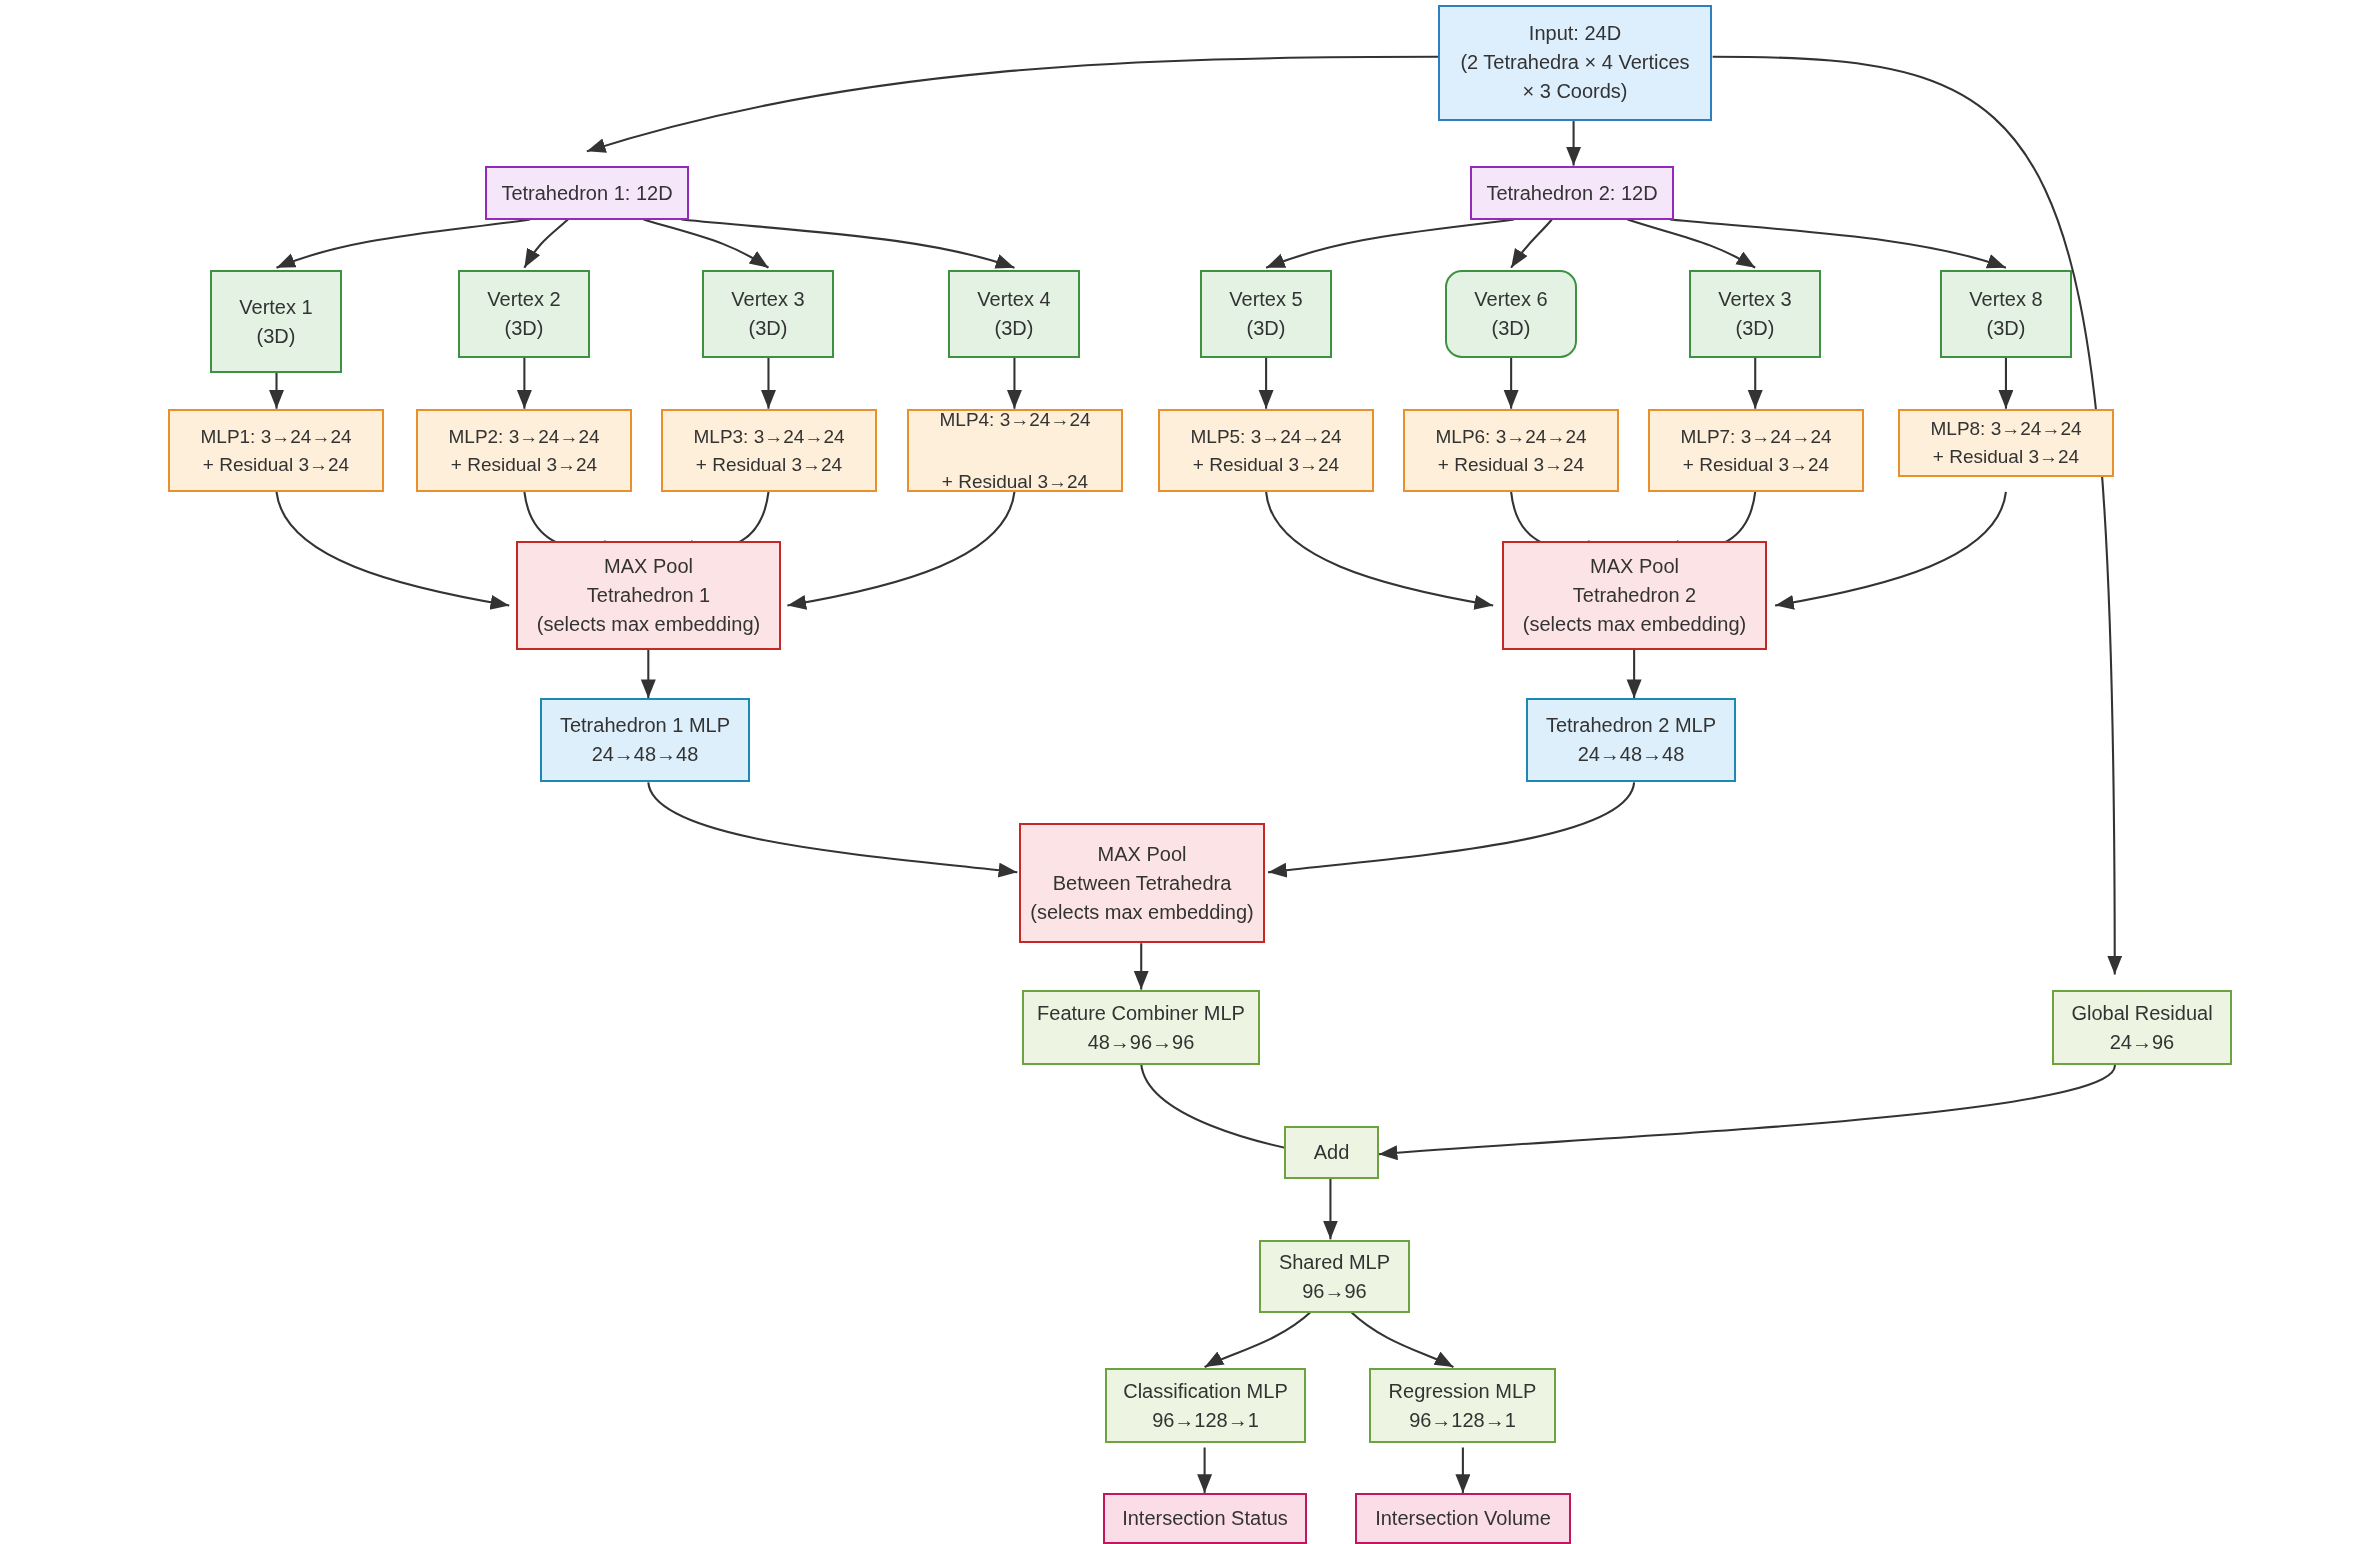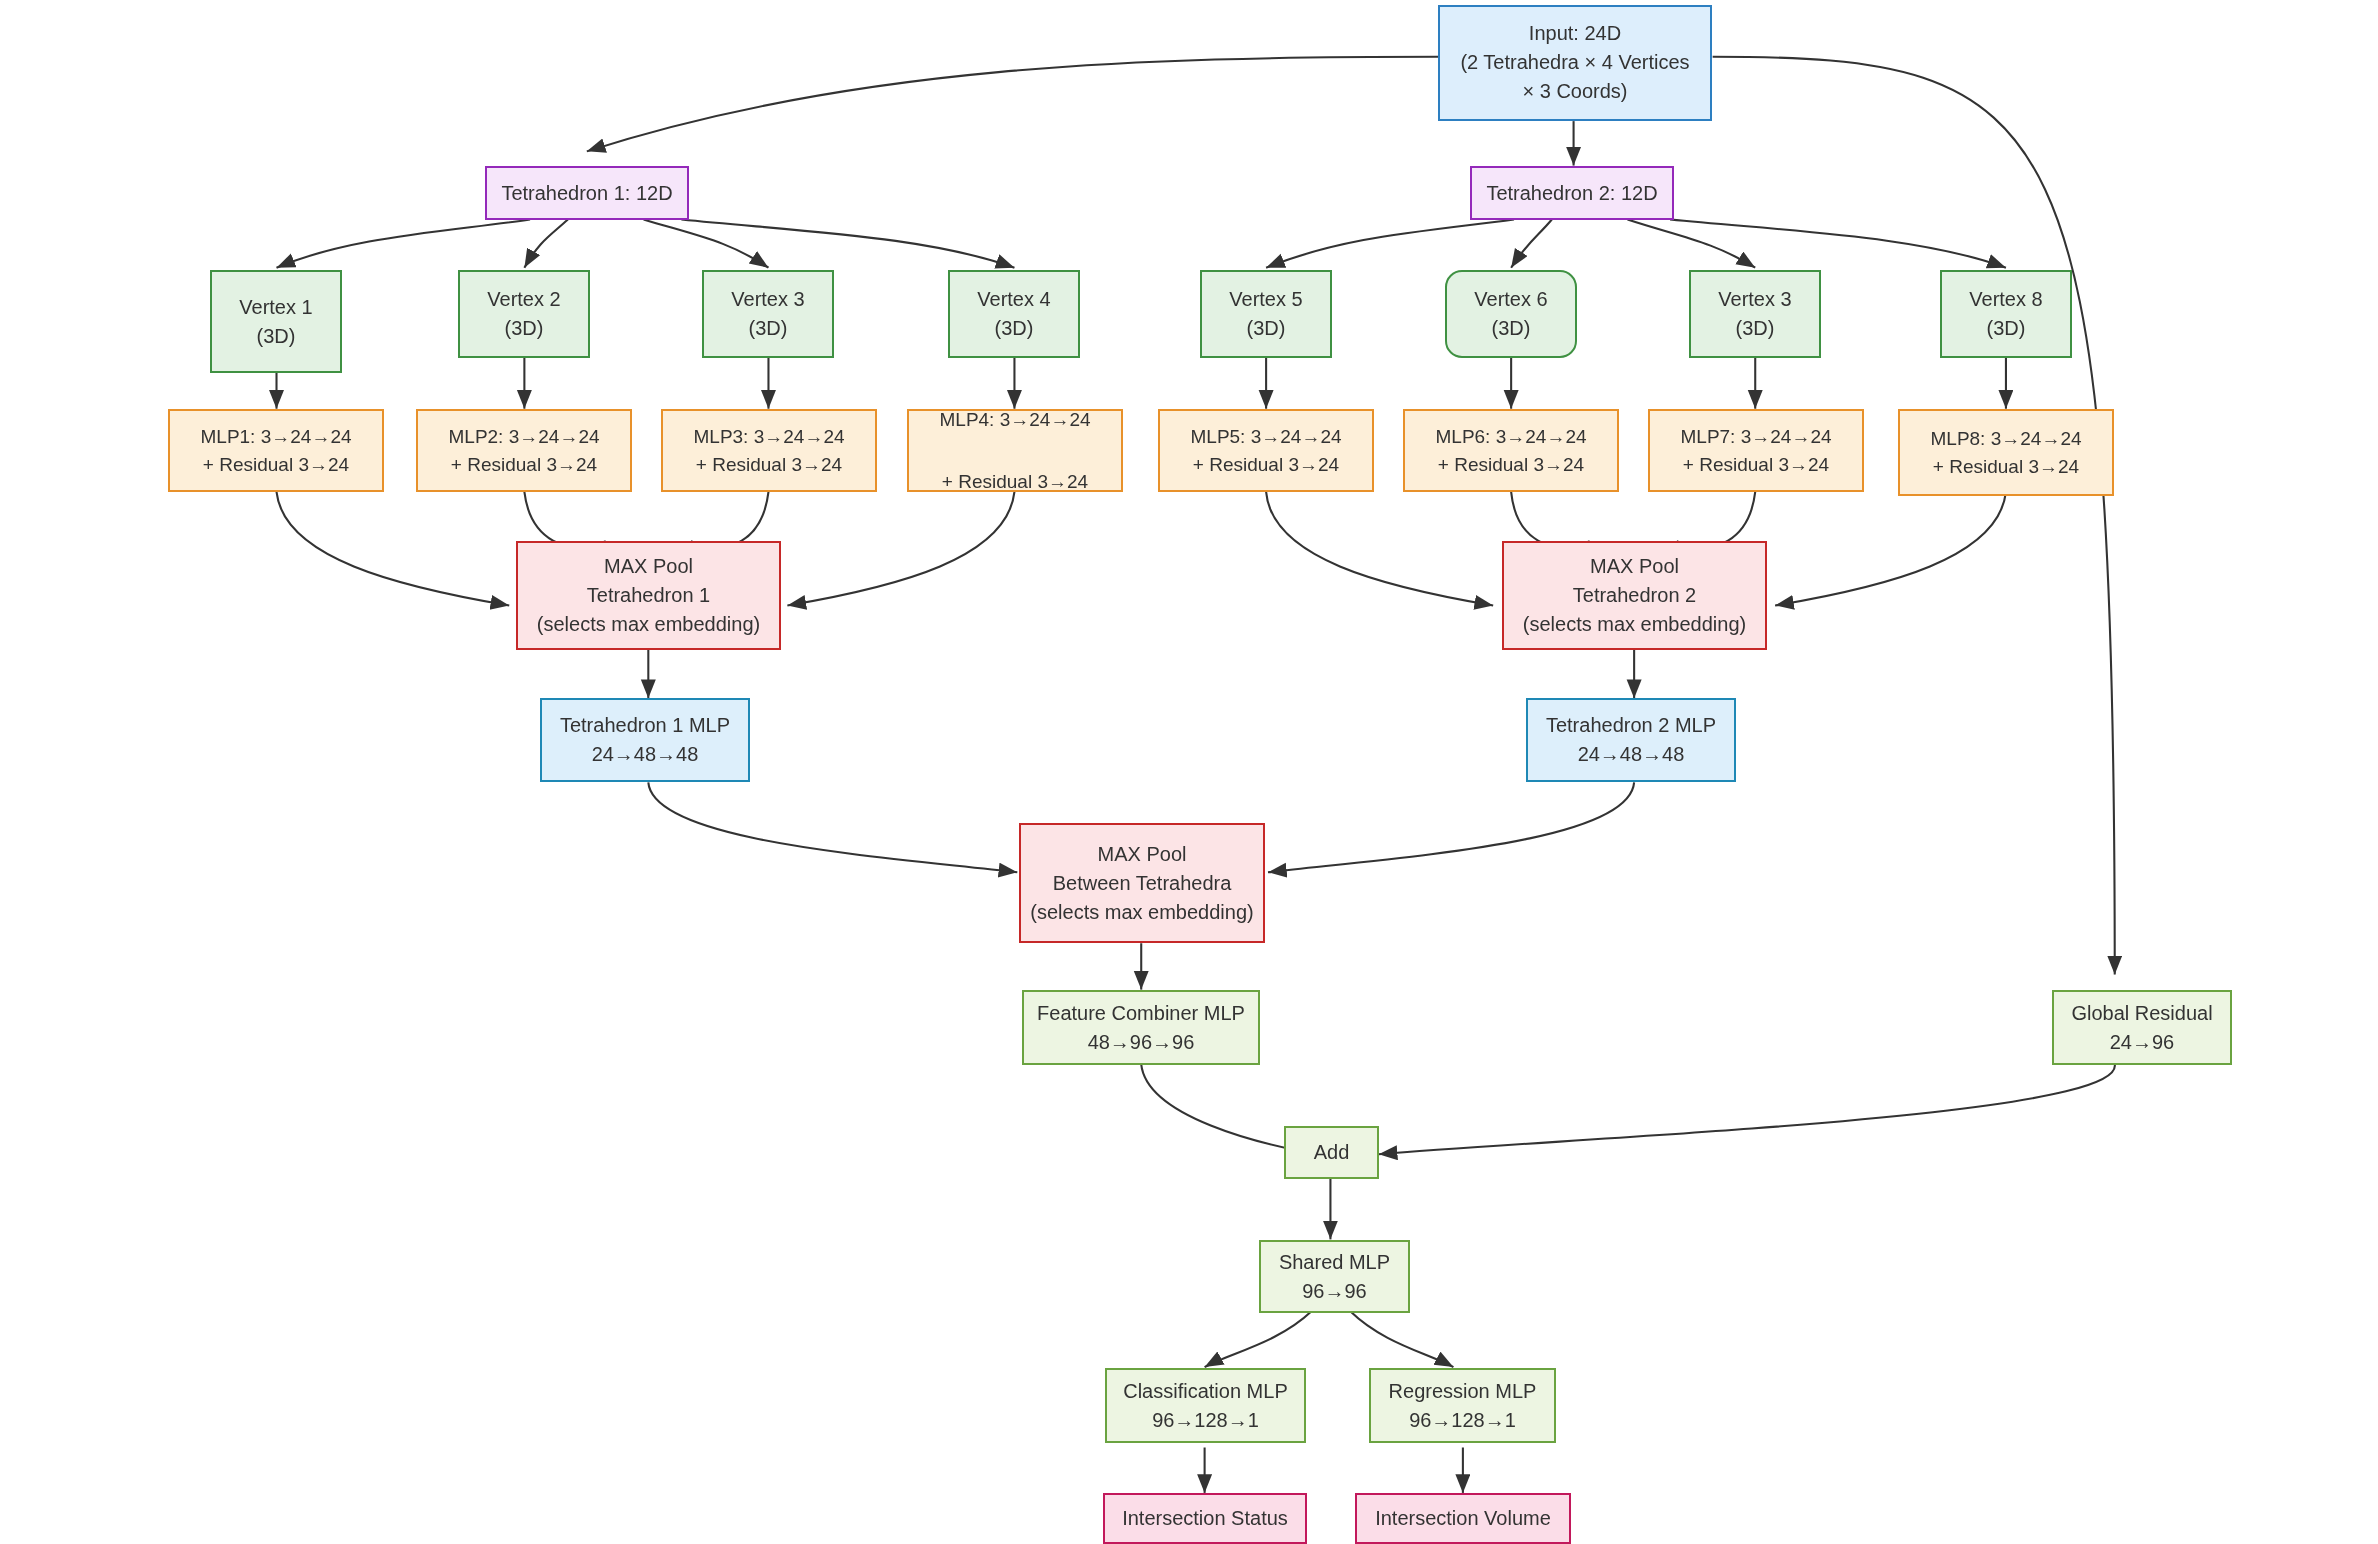--- a/index.html
+++ b/index.html
@@ -219,21 +219,21 @@
     <span class="ln">+ Residual 3→24</span>
   </div>
   <div class="node n-mlp" style="left:1403px; top:409px; width:216px; height:83px;">
     <span class="ln">MLP6: 3→24→24</span>
     <span class="ln">+ Residual 3→24</span>
   </div>
   <div class="node n-mlp" style="left:1648px; top:409px; width:216px; height:83px;">
     <span class="ln">MLP7: 3→24→24</span>
     <span class="ln">+ Residual 3→24</span>
   </div>
-  <div class="node n-mlp" style="left:1898px; top:409px; width:216px; height:87px;">
+  <div class="node n-mlp" style="left:1898px; top:409px; width:216px; height:68px;">
     <span class="ln">MLP8: 3→24→24</span>
     <span class="ln">+ Residual 3→24</span>
   </div>
 
   <div class="node n-pool" style="left:516px; top:541px; width:265px; height:109px;">
     <span class="ln">MAX Pool</span>
     <span class="ln">Tetrahedron 1</span>
     <span class="ln">(selects max embedding)</span>
   </div>
   <div class="node n-pool" style="left:1502px; top:541px; width:265px; height:109px;">

